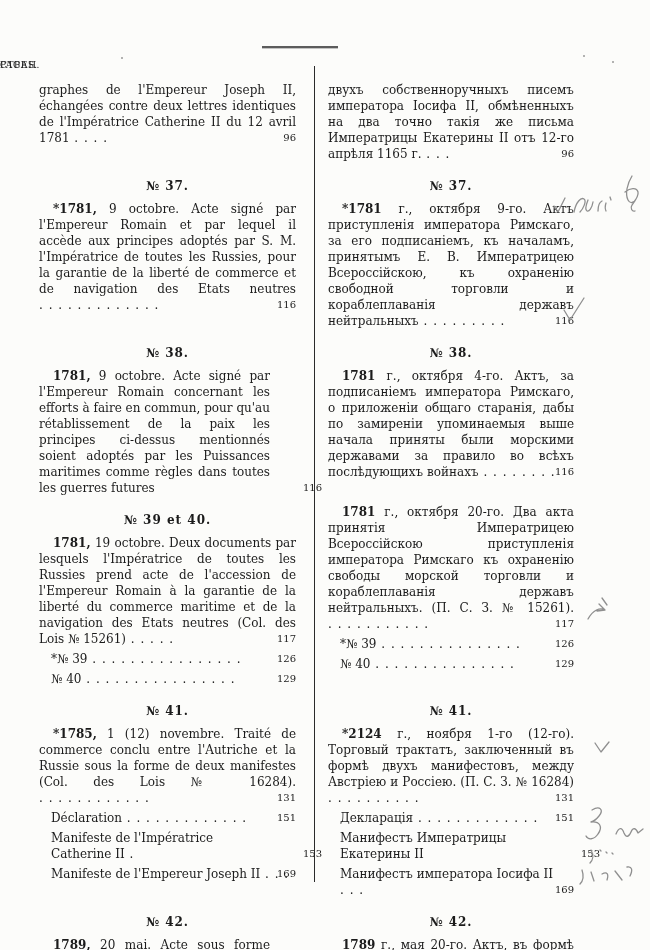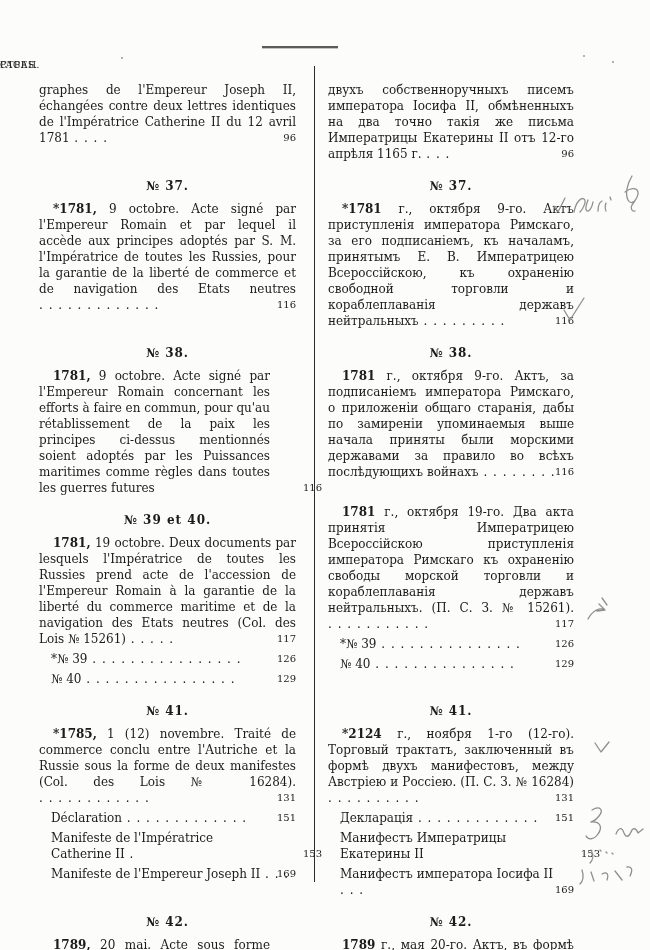--- a/index.html
+++ b/index.html
@@ -100,31 +100,31 @@
       <h2 class="sec-head">№ 37.</h2>
       <p class="entry"><b class="d">*1781</b> <span>г., октября 9-го. Актъ приступленія императора Римскаго, за его подписаніемъ, къ началамъ, принятымъ Е. В. Императрицею Всероссійскою, къ охраненію свободной торговли и кораблеплаванія державъ нейтральныхъ</span><span class="ld"> . . . . . . . . .</span><span class="pg">116</span></p>
     </div>
 
     <div class="cell">
       <h2 class="sec-head">№ 38.</h2>
       <p class="entry padR"><b class="d">1781,</b> <span>9 octobre. Acte signé par l'Empereur Romain concernant les efforts à faire en commun, pour qu'au rétablissement de la paix les principes ci-dessus mentionnés soient adoptés par les Puissances maritimes comme règles dans toutes les guerres futures</span><span class="ld"></span><span class="pg">116</span></p>
     </div>
     <div class="cell">
       <h2 class="sec-head">№ 38.</h2>
-      <p class="entry"><b class="d">1781</b> <span>г., октября 9-го. Актъ, за подписаніемъ императора Римскаго, о приложеніи общаго старанія, дабы по замиреніи упоминаемыя выше начала приняты были морскими державами за правило во всѣхъ послѣдующихъ войнахъ</span><span class="ld"> . . . . . . . .</span><span class="pg">116</span></p>
+      <p class="entry"><b class="d">1781</b> <span>г., октября 4-го. Актъ, за подписаніемъ императора Римскаго, о приложеніи общаго старанія, дабы по замиреніи упоминаемыя выше начала приняты были морскими державами за правило во всѣхъ послѣдующихъ войнахъ</span><span class="ld"> . . . . . . . .</span><span class="pg">116</span></p>
     </div>
 
     <div class="cell">
       <h2 class="sec-head">№ 39 et 40.</h2>
       <p class="entry"><b class="d">1781,</b> <span>19 octobre. Deux documents par lesquels l'Impératrice de toutes les Russies prend acte de l'accession de l'Empereur Romain à la garantie de la liberté du commerce maritime et de la navigation des Etats neutres (Col. des Lois № 15261)</span><span class="ld"> . . . . .</span><span class="pg">117</span></p>
       <p class="entry sub"><span>*№ 39</span><span class="ld"> . . . . . . . . . . . . . . . .</span><span class="pg">126</span></p>
       <p class="entry sub"><span>№ 40</span><span class="ld"> . . . . . . . . . . . . . . . .</span><span class="pg">129</span></p>
     </div>
     <div class="cell">
-      <p class="entry"><b class="d">1781</b> <span>г., октября 19-го. Два акта принятія Императрицею Всероссійскою приступленія императора Римскаго къ охраненію свободы морской торговли и кораблеплаванія державъ нейтральныхъ. (П. С. З. № 15261).</span><span class="ld"> . . . . . . . . . . .</span><span class="pg">117</span></p>
+      <p class="entry"><b class="d">1781</b> <span>г., октября 20-го. Два акта принятія Императрицею Всероссійскою приступленія императора Римскаго къ охраненію свободы морской торговли и кораблеплаванія державъ нейтральныхъ. (П. С. З. № 15261).</span><span class="ld"> . . . . . . . . . . .</span><span class="pg">117</span></p>
       <p class="entry sub"><span>*№ 39</span><span class="ld"> . . . . . . . . . . . . . . .</span><span class="pg">126</span></p>
       <p class="entry sub"><span>№ 40</span><span class="ld"> . . . . . . . . . . . . . . .</span><span class="pg">129</span></p>
     </div>
 
     <div class="cell">
       <h2 class="sec-head">№ 41.</h2>
       <p class="entry"><b class="d">*1785,</b> <span>1 (12) novembre. Traité de commerce conclu entre l'Autriche et la Russie sous la forme de deux manifestes (Col. des Lois № 16284).</span><span class="ld"> . . . . . . . . . . . .</span><span class="pg">131</span></p>
       <p class="entry sub"><span>Déclaration</span><span class="ld"> . . . . . . . . . . . . .</span><span class="pg">151</span></p>
       <p class="entry sub padR"><span>Manifeste de l'Impératrice Catherine II</span><span class="ld"> .</span><span class="pg">153</span></p>
       <p class="entry sub"><span>Manifeste de l'Empereur Joseph II</span><span class="ld"> . . .</span><span class="pg">169</span></p>

